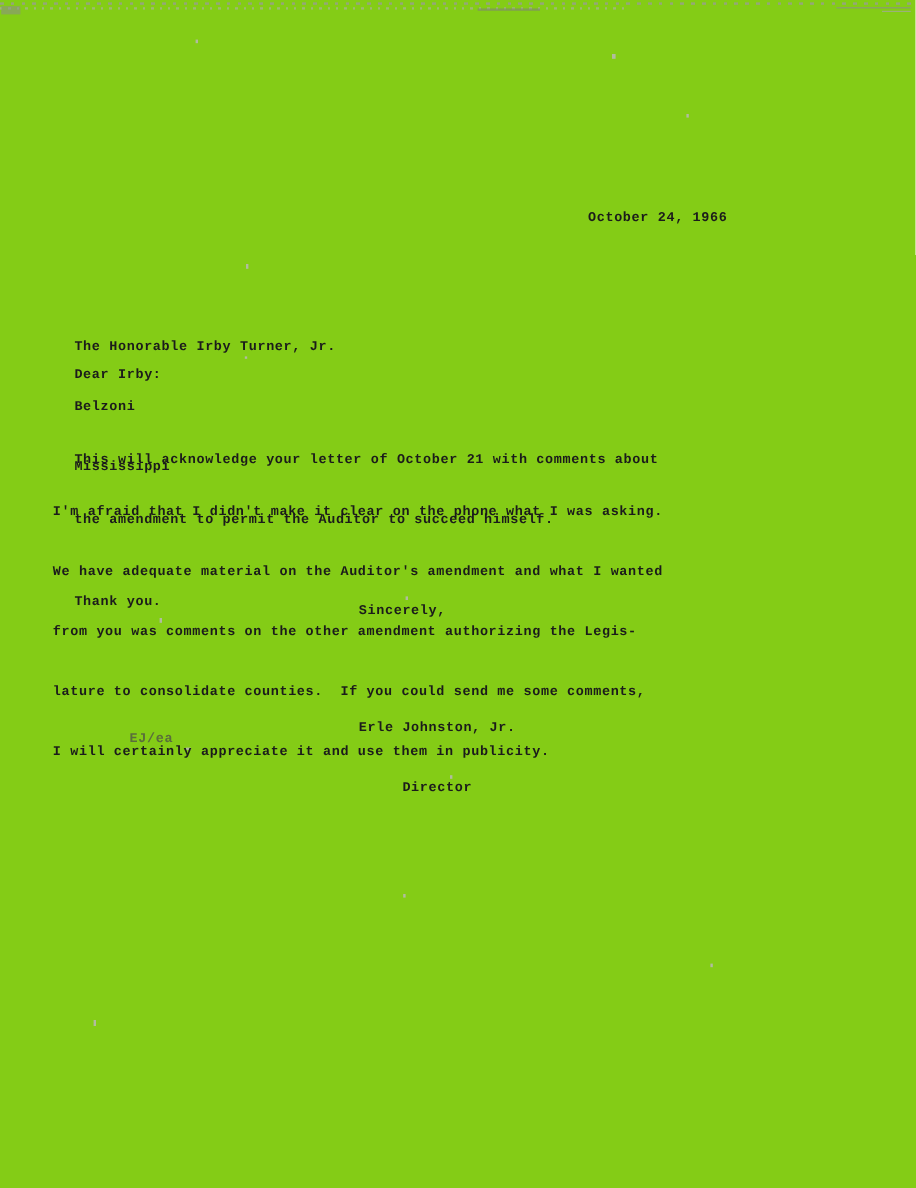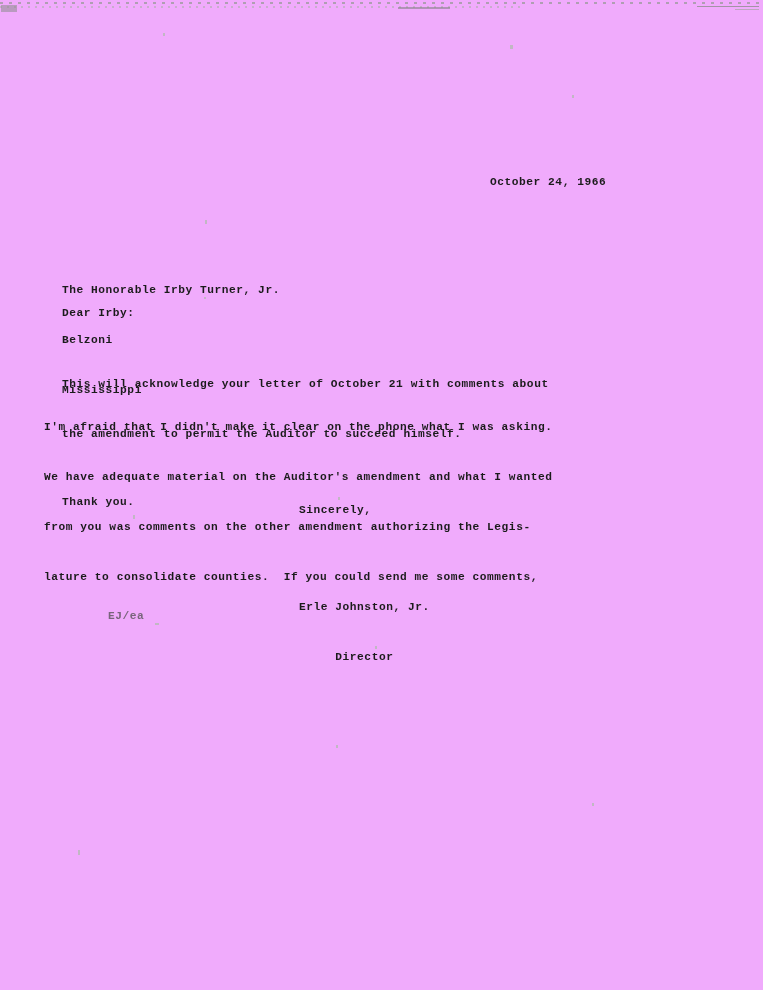--- a/index.html
+++ b/index.html
@@ -4,21 +4,21 @@
 <style>
   html, body {
     margin: 0;
     padding: 0;
     background: #ffffff;
   }
   .page {
     position: relative;
     width: 763px;
     height: 990px;
-    background: #f0abfc;
+    background: #84cc16;
     overflow: hidden;
     font-family: "Liberation Mono", "DejaVu Sans Mono", monospace;
   }
 
   
   .scan-edge {
     position: absolute;
     top: 0;
     left: 0;
     width: 763px;
@@ -155,20 +155,21 @@
   <div class="block" style="left:62px; top:341px;">
     <span class="tx">This will acknowledge your letter of October 21 with comments about</span>
     <span class="tx">the amendment to permit the Auditor to succeed himself.</span>
   </div>
 
   <div class="block" style="left:44px; top:384px;">
     <span class="tx">I'm afraid that I didn't make it clear on the phone what I was asking.</span>
     <span class="tx">We have adequate material on the Auditor's amendment and what I wanted</span>
     <span class="tx">from you was comments on the other amendment authorizing the Legis-</span>
     <span class="tx">lature to consolidate counties.  If you could send me some comments,</span>
+    <span class="tx">I will certainly appreciate it and use them in publicity.</span>
   </div>
 
   <div class="tx" style="left:62px; top:479px;margin-top:16px;">Thank you.</div>
 
   <div class="tx" style="left:299px; top:503px;">Sincerely,</div>
 
   <div class="block" style="left:299px; top:564px;text-align:center;">
     <span class="tx">Erle Johnston, Jr.</span>
     <span class="tx">Director</span>
   </div>

